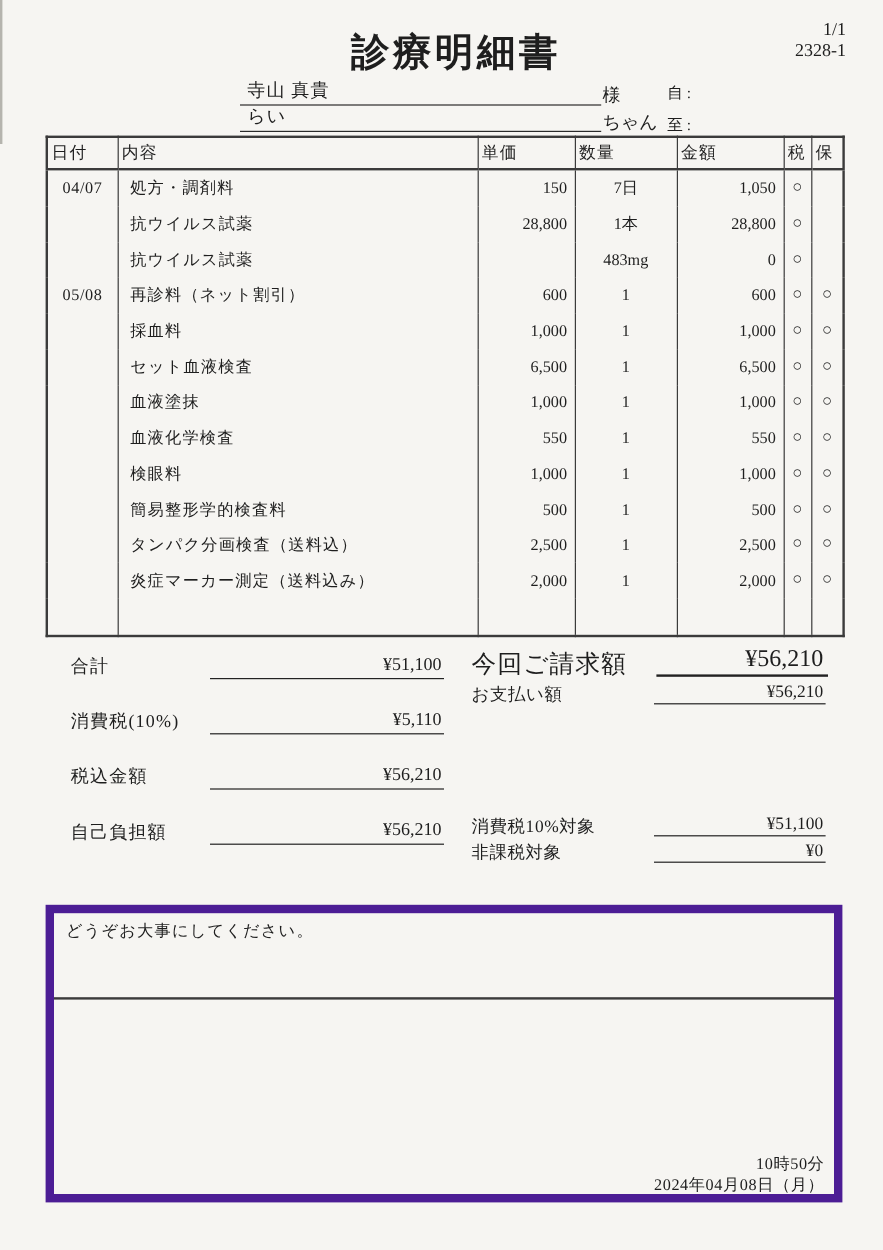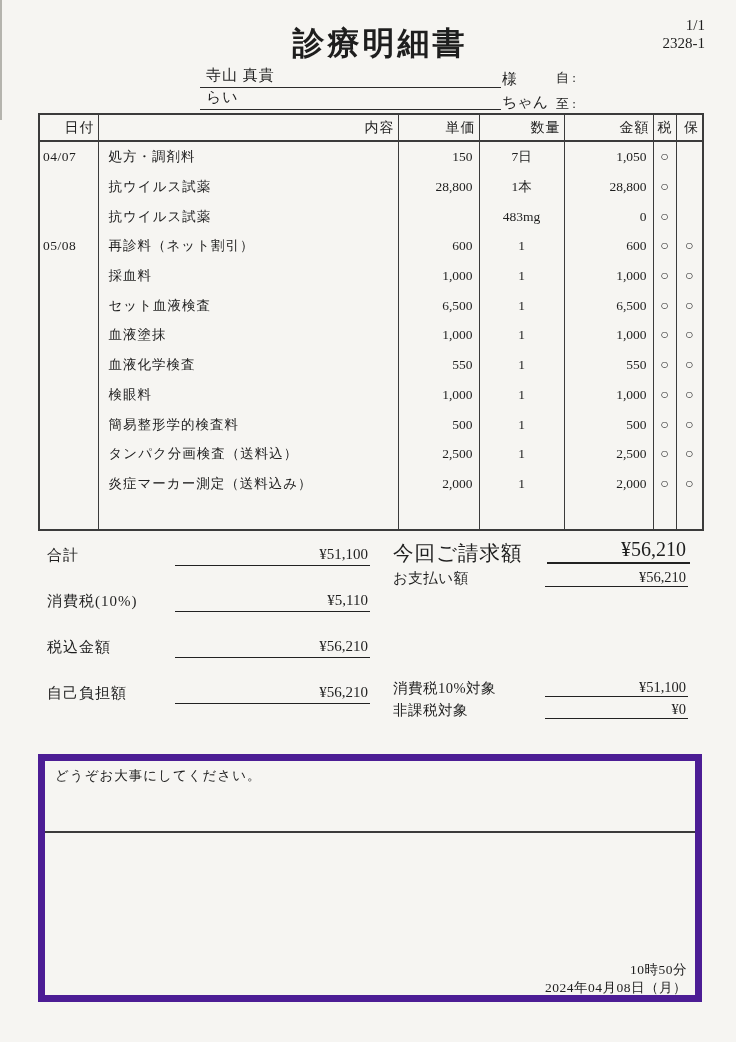--- a/index.html
+++ b/index.html
@@ -41,31 +41,31 @@
     border-collapse:collapse; table-layout:fixed;
     font-size:13.5px;
   }
   table.items { border:2px solid #3b3b3b; }
   table.items th, table.items td {
     border-left:1.5px solid #3b3b3b; border-right:1.5px solid #3b3b3b;
     padding:0 3px; overflow:hidden; white-space:nowrap;
   }
   table.items thead th {
     border-bottom:2px solid #3b3b3b; font-weight:normal;
-    font-size:14px; height:25px; text-align:right; letter-spacing:1px;
+    font-size:14px; height:25px; text-align:left; letter-spacing:1px;
   }
   table.items tbody td { height:25px; }
-  .c-date { text-align:left; letter-spacing:.5px; }
+  .c-date { text-align:center; letter-spacing:.5px; }
   .c-desc { text-align:left; padding-left:10px !important; letter-spacing:1px; }
   .c-price, .c-amt { text-align:right; padding-right:6px !important; }
   .c-qty { text-align:center; }
   .c-circ { text-align:center; font-size:14px; color:#2d2d2d; padding:0 !important; }
   tr.filler-row td { height:auto; }
   
-  .sum-label { position:absolute; left:47px; font-size:15px; letter-spacing:1px; white-space:nowrap; }
+  .sum-label { position:absolute; left:59px; font-size:15px; letter-spacing:1px; white-space:nowrap; }
   .sum-val {
     position:absolute; left:175px; width:193px; height:19px;
     border-bottom:1.5px solid #222; text-align:right; padding-right:2px;
     font-size:15px; white-space:nowrap;
   }
   
   .bill-label { position:absolute; left:393px; top:539px; font-size:20.5px; letter-spacing:1px; white-space:nowrap; }
   .bill-val {
     position:absolute; left:547px; top:538px; width:139px; height:24px;
     border-bottom:2px solid #222; text-align:right; padding-right:4px;

